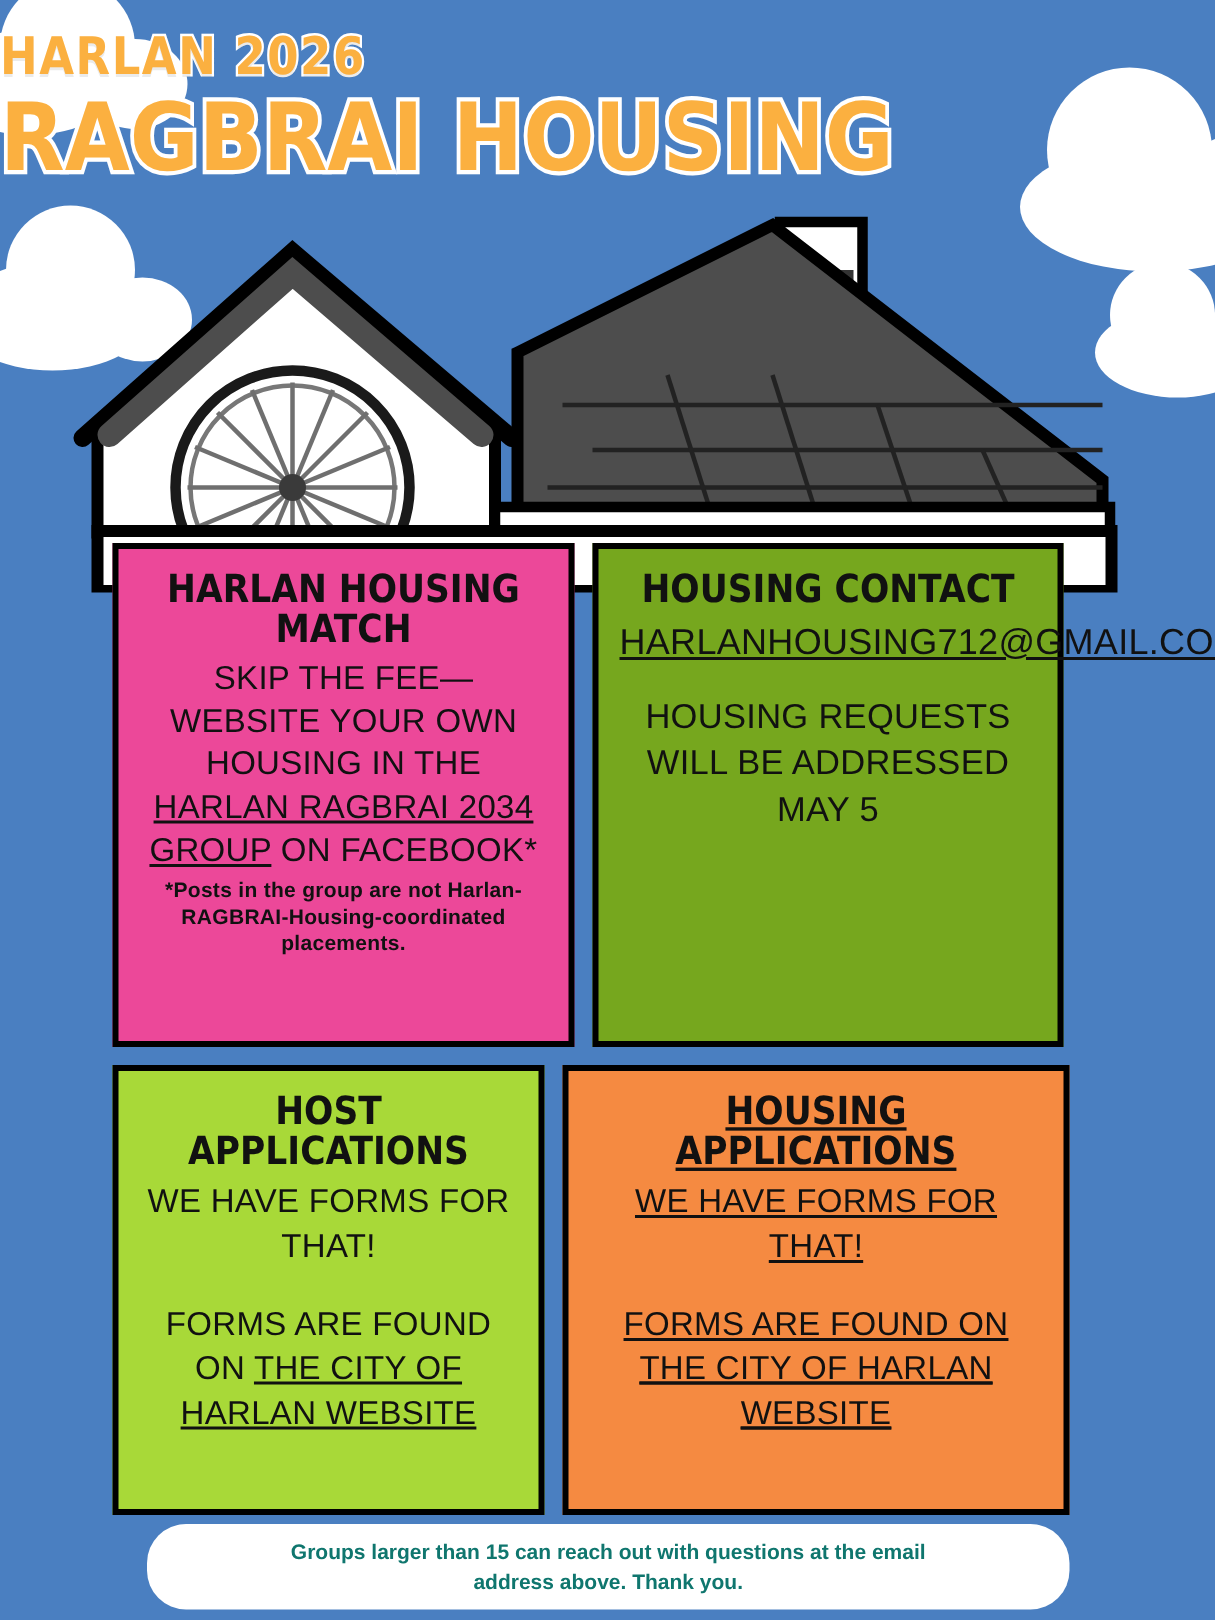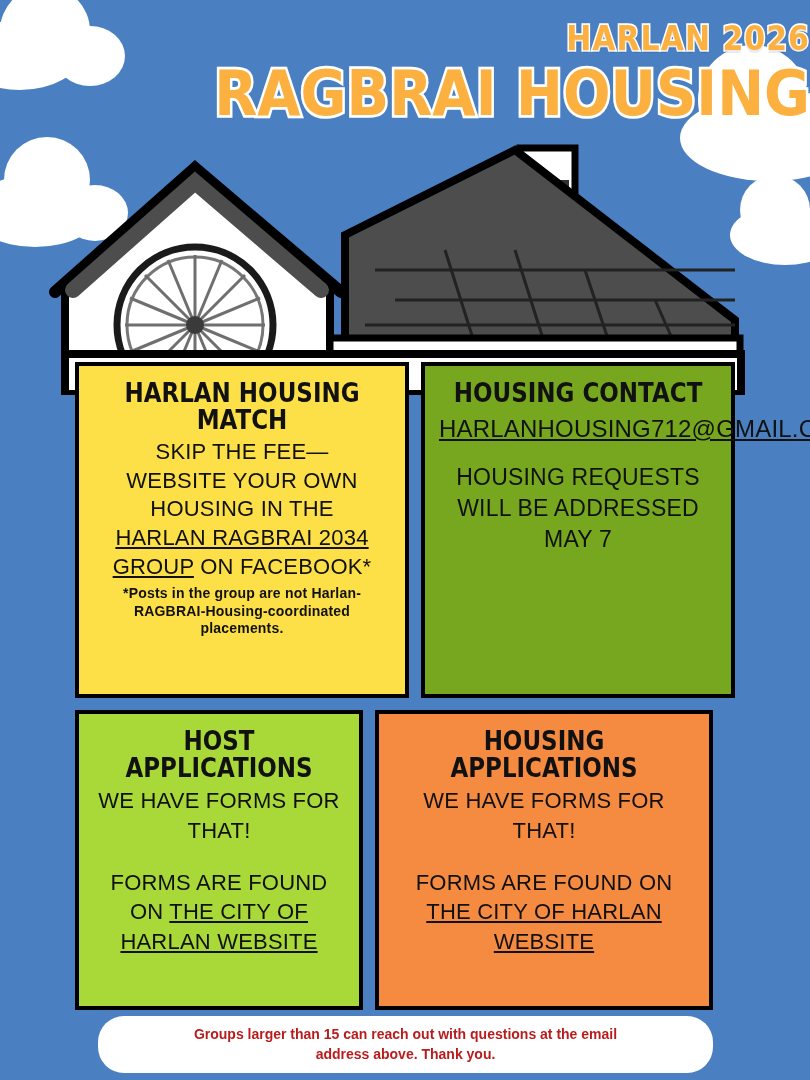--- a/index.html
+++ b/index.html
@@ -53,21 +53,21 @@
   .cloud-r2 { right: -30px; top: 205px; width: 110px; height: 60px; }
   .cloud-r2::before { width: 70px; height: 70px; left: 10px; top: -30px; }
   .cloud-r2::after { width: 56px; height: 48px; left: 62px; top: 2px; }
 
   
   .title-wrap {
     position: absolute;
     top: 18px;
     left: 0;
     width: 100%;
-    text-align: right;
+    text-align: left;
     z-index: 6;
   }
   .title-small {
     font-family: "DejaVu Sans", sans-serif;
     font-weight: bold;
     font-size: 30px;
     letter-spacing: 1px;
     color: #fbb040;
     -webkit-text-stroke: 3px #ffffff;
     paint-order: stroke fill;
@@ -139,24 +139,24 @@
     letter-spacing: .2px;
   }
   .card p.small {
     font-size: 14px;
     font-weight: bold;
     line-height: 1.25;
     margin-top: 4px;
   }
   .u { text-decoration: underline; }
 
-  .card-match   { width: 334px; min-height: 336px; background: #fde047; }
+  .card-match   { width: 308px; min-height: 336px; background: #ec4899; }
   .card-contact { width: 314px; min-height: 336px; background: #76a71e; }
   .card-host    { width: 288px; min-height: 300px; background: #a8d938; }
-  .card-apps    { width: 338px; min-height: 300px; background: #f58a41; }
+  .card-apps    { width: 338px; min-height: 300px; background: #f58a41; text-decoration: underline; }
 
   .card-contact .email {
     font-size: 24px;
     line-height: 1.25;
     margin-bottom: 18px;
   }
   .card-contact .body { font-size: 23px; line-height: 1.35; }
 
   .card-host p, .card-apps p { font-size: 22px; line-height: 1.35; }
   .gap { height: 22px; }
@@ -169,21 +169,21 @@
     width: 615px;
     background: #ffffff;
     border-radius: 26px;
     padding: 8px 18px;
     box-sizing: border-box;
     text-align: center;
     font-family: "Liberation Sans", sans-serif;
     font-weight: bold;
     font-size: 14px;
     line-height: 1.45;
-    color: #b91c1c;
+    color: #0f766e;
     z-index: 6;
   }
 </style>
 </head>
 <body>
 
 <div class="poster">
 
   <div class="cloud cloud-tl"></div>
   <div class="cloud cloud-ml"></div>
@@ -258,21 +258,21 @@
           <span>WEBSITE YOUR OWN</span><br>
           <span>HOUSING IN THE</span><br>
           <span class="u">HARLAN RAGBRAI 2034 GROUP</span><span> ON FACEBOOK*</span>
         </p>
         <p class="small">*Posts in the group are not Harlan-RAGBRAI-Housing-coordinated placements.</p>
       </div>
 
       <div class="card card-contact">
         <h2>HOUSING CONTACT</h2>
         <p class="email u">HARLANHOUSING712@GMAIL.COM</p>
-        <p class="body">HOUSING REQUESTS WILL BE ADDRESSED MAY 7</p>
+        <p class="body">HOUSING REQUESTS WILL BE ADDRESSED MAY 5</p>
       </div>
     </div>
 
     <div class="card-row">
       <div class="card card-host">
         <h2>HOST APPLICATIONS</h2>
         <p>WE HAVE FORMS FOR THAT!</p>
         <div class="gap"></div>
         <p>
           <span>FORMS ARE FOUND ON </span><span class="u">THE CITY OF HARLAN WEBSITE</span>

